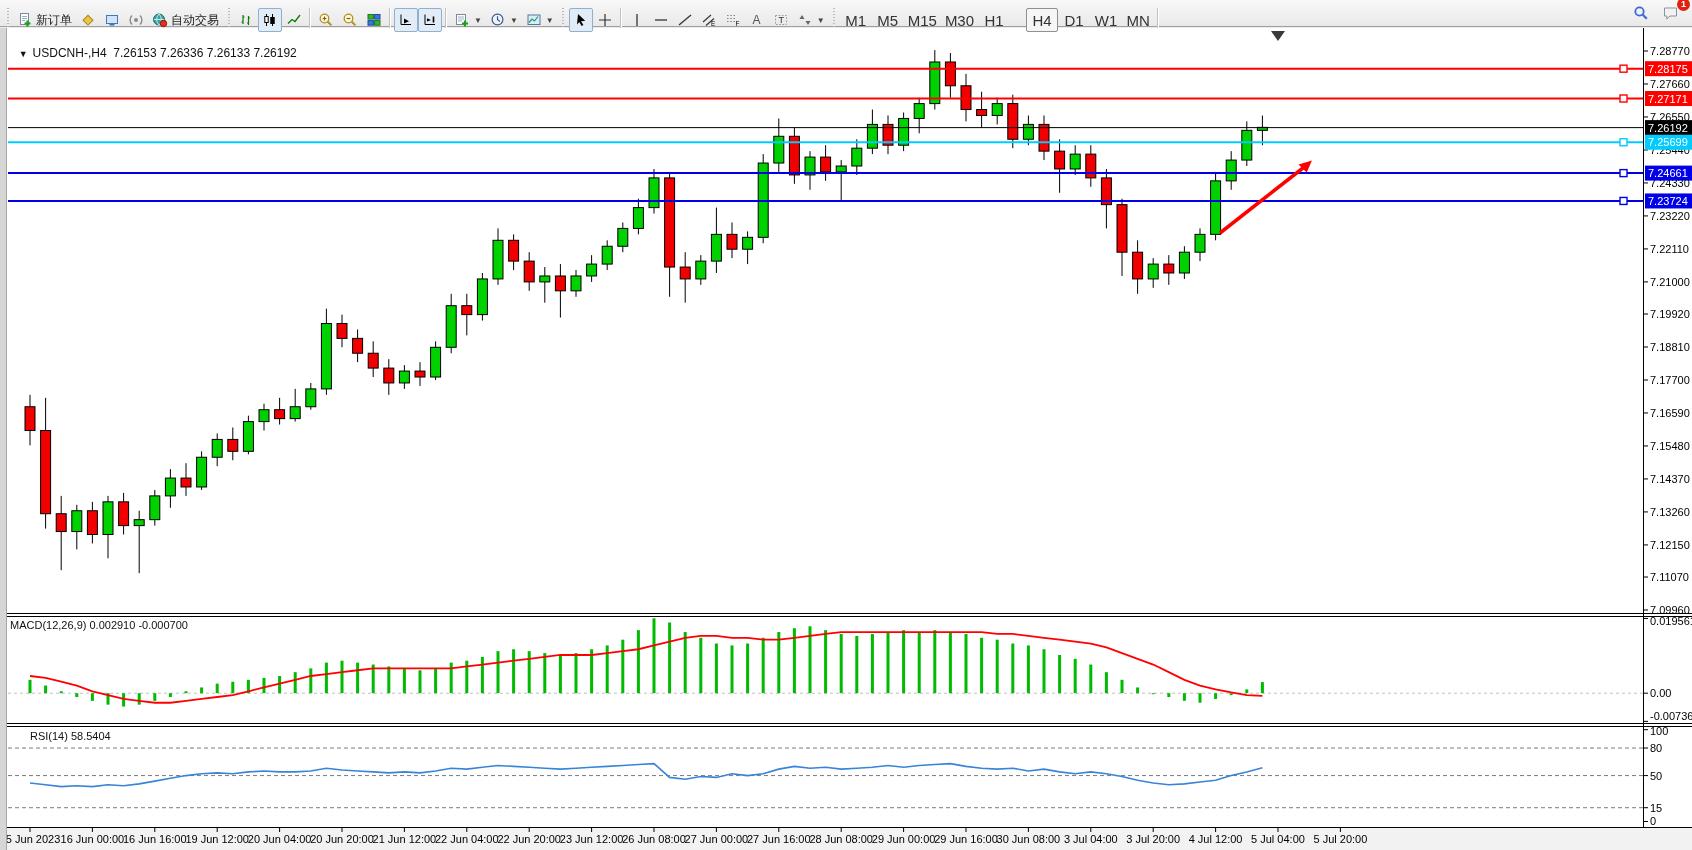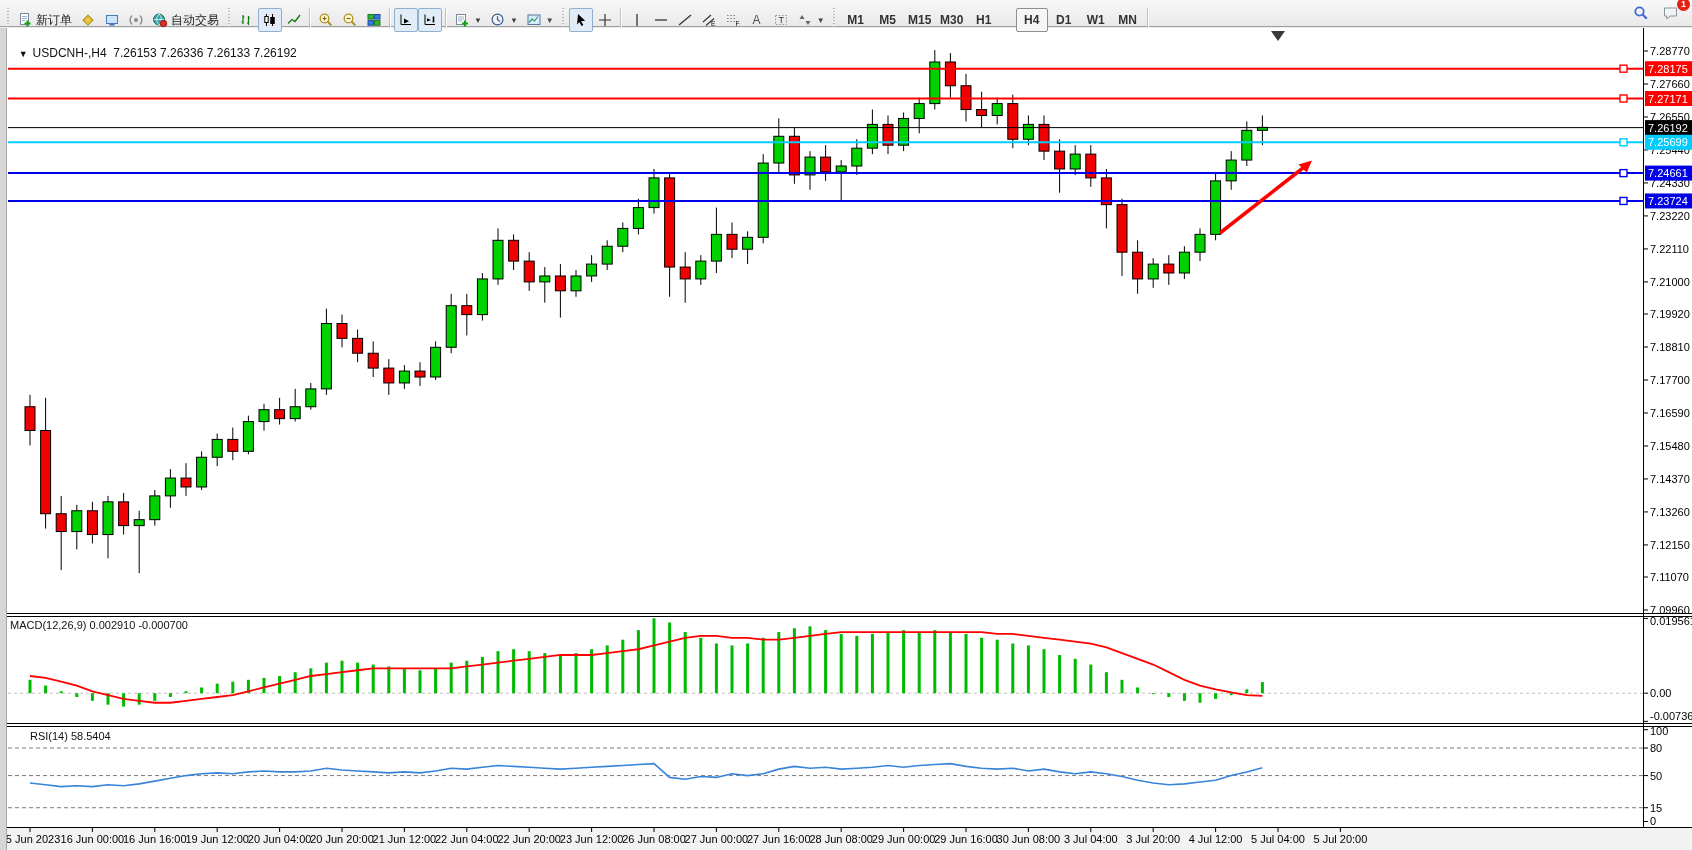--- a/index.html
+++ b/index.html
@@ -10,21 +10,21 @@
     display:flex;padding:8px 2px;box-sizing:border-box;z-index:5;}
   .grip{width:5px;height:20px;margin:0 3px;
     background-image:repeating-linear-gradient(#bbb 0 1px,transparent 1px 3px);
     background-size:2px 100%;background-repeat:no-repeat;background-position:center;}
   .sep{width:1px;height:20px;background:#c2c2c2;border-right:1px solid #fff;margin:0 3px;}
   .btn{display:flex;align-items:center;gap:3px;height:22px;padding:0 3px;
     border:1px solid transparent;border-radius:2px;background:transparent;
     font-family:"Liberation Sans",sans-serif;font-size:12px;color:#222;cursor:default;}
   .btn.pressed{background:#e2ecf6;border:1px solid #8fb0cf;}
   .btn .caret{font-size:8px;color:#444;margin-left:1px;}
-  .tf{font-size:12px;color:#333;min-width:24px;justify-content:center;font-weight:bold;}
+  .tf{font-size:15px;color:#333;min-width:24px;justify-content:center;}
   .tf.pressed{background:#f6f6f6;border:1px solid #909090;margin-left:16px;}
   .right{margin-left:auto;display:flex;align-items:center;gap:4px;padding-right:6px;}
   .badgewrap{position:relative;}
   .badge{position:absolute;top:-4px;right:-7px;width:13px;height:13px;border-radius:50%;
     background:#e02010;color:#fff;font-size:9px;line-height:13px;text-align:center;font-weight:bold;}
   .ic{display:block;}
   
   .chartwin{position:absolute;left:0;top:28px;width:1692px;height:822px;background:#fff;}
   .leftstrip{position:absolute;left:0;top:28px;width:6px;height:822px;
     background:#d6d6d6;border-right:1px solid #a8a8a8;z-index:3;}

